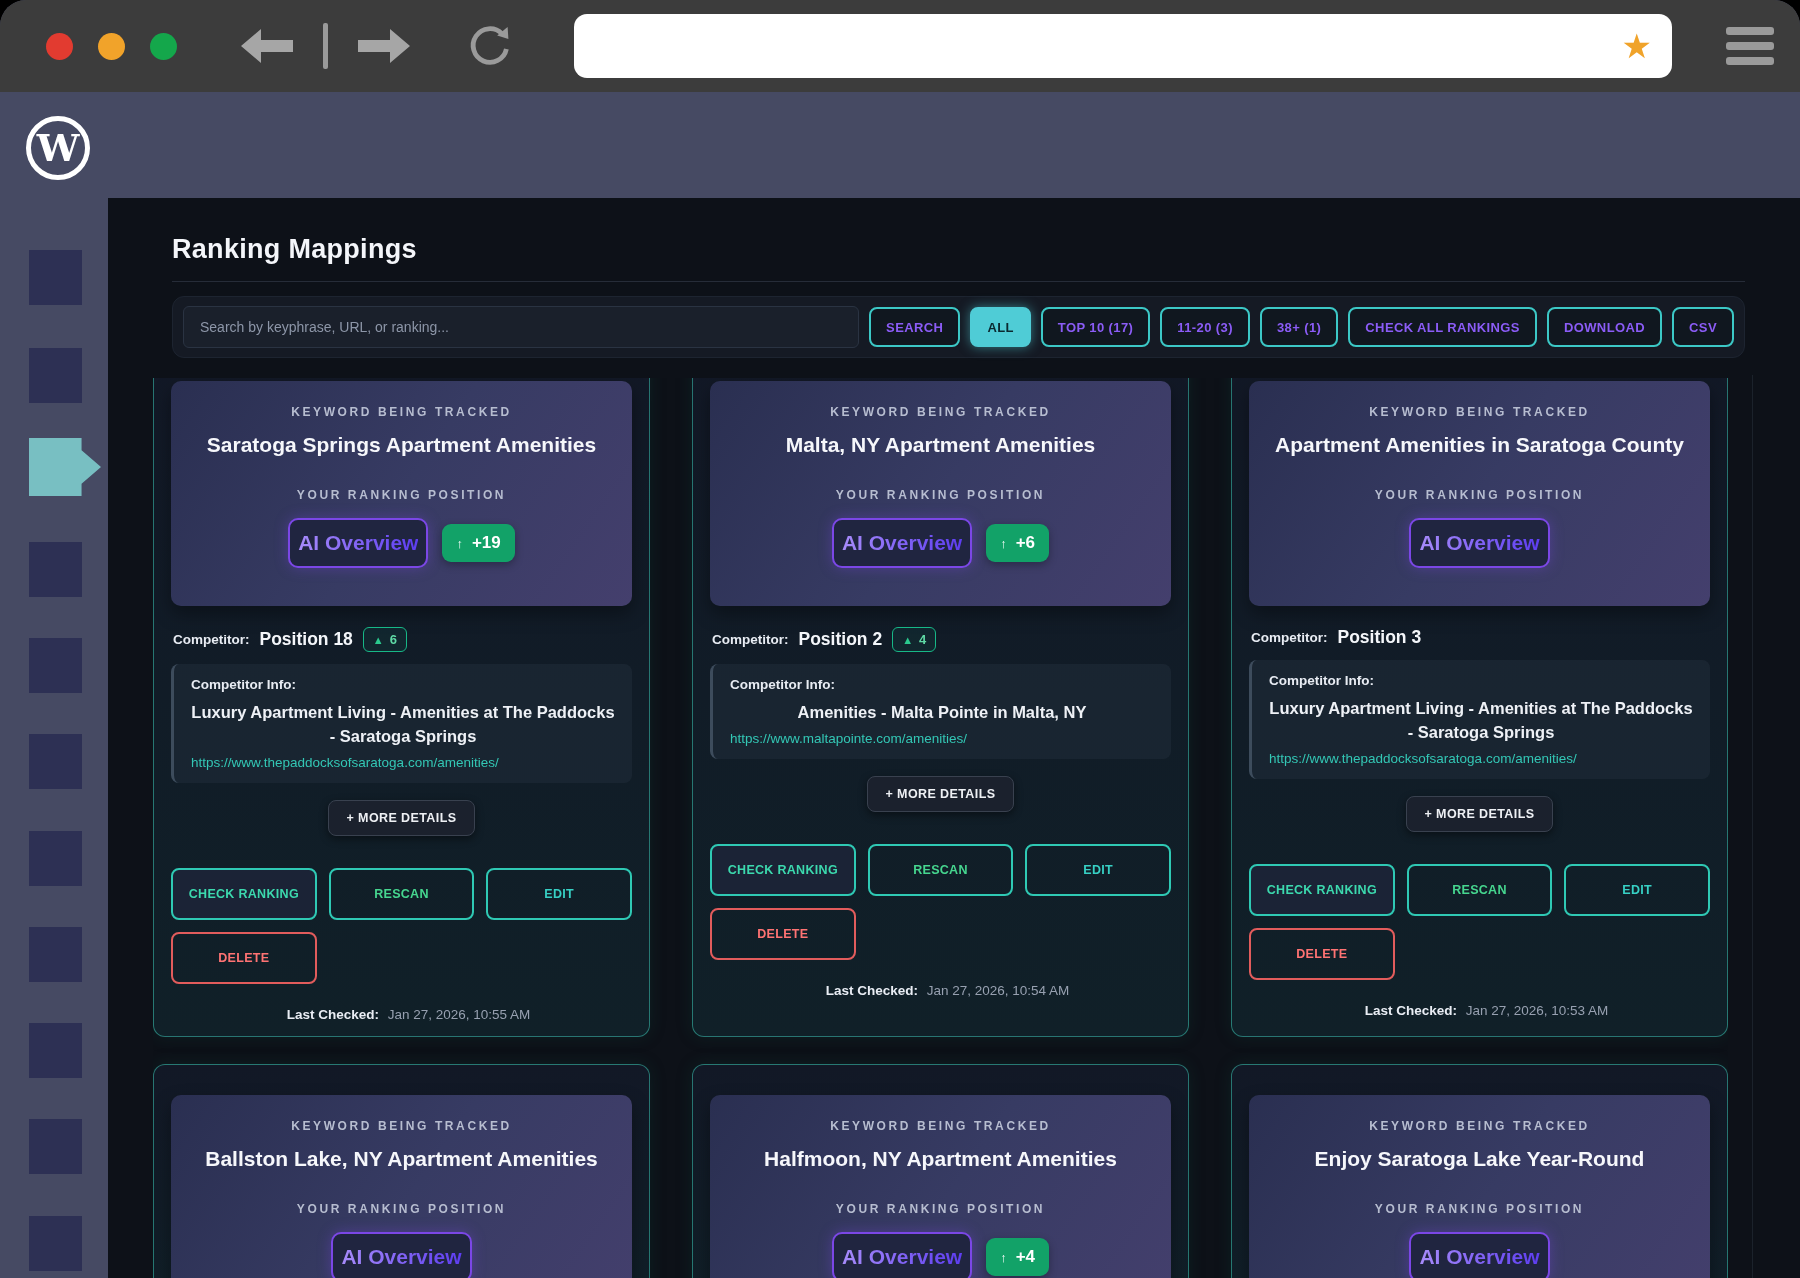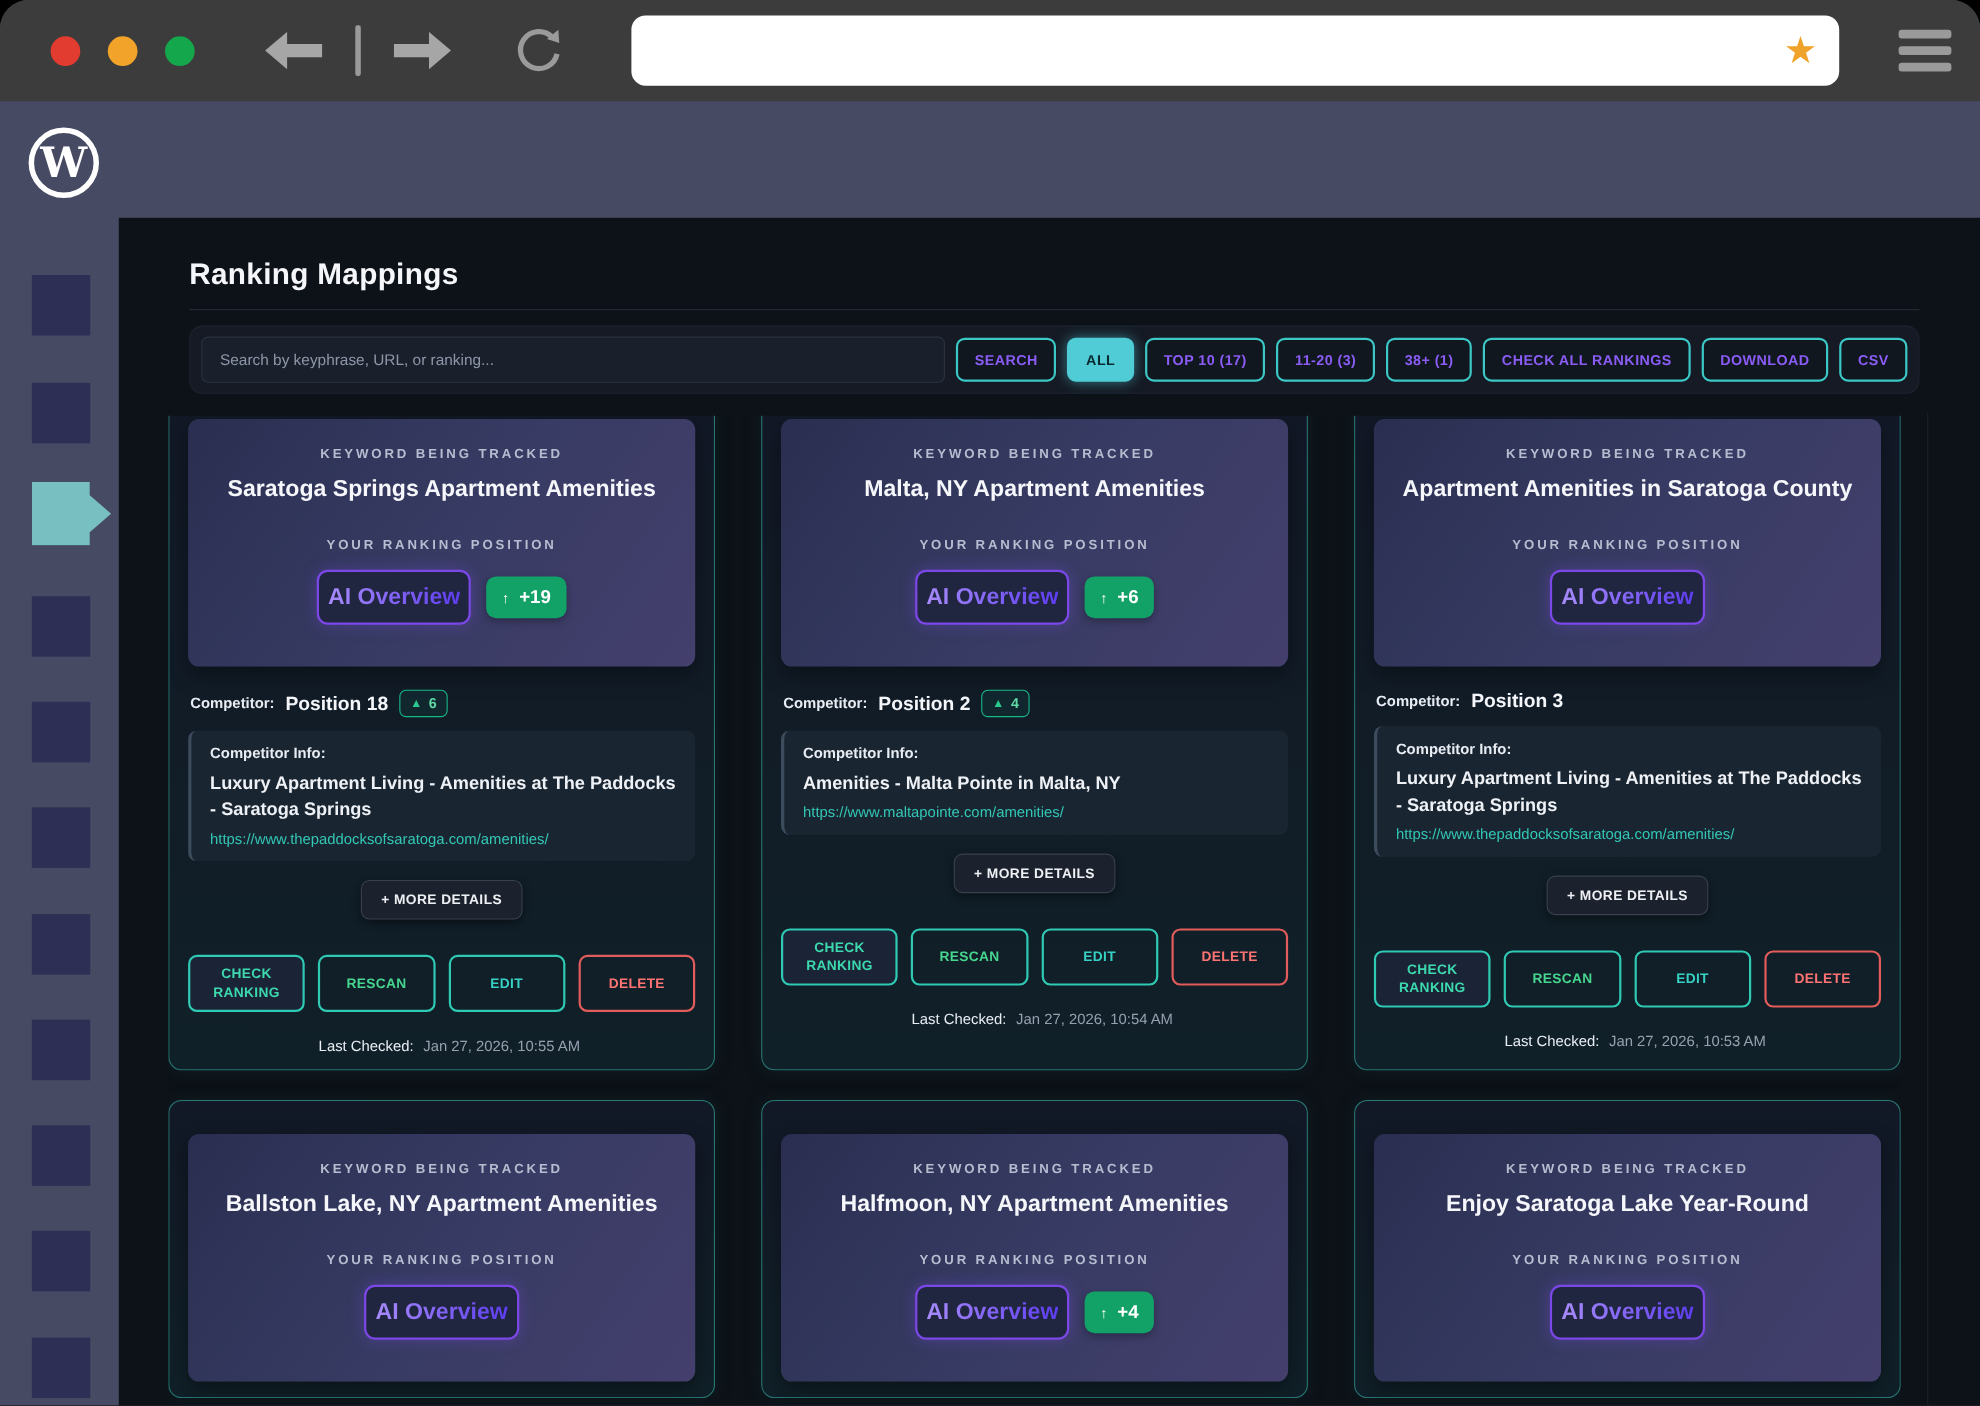--- a/index.html
+++ b/index.html
@@ -75,35 +75,35 @@
   .comp-row { margin:21px 0 0 2px; display:flex; align-items:center; gap:10px; }
   .comp-label { font-size:13.5px; font-weight:bold; color:#e8ecf3; }
   .comp-pos { font-size:17.5px; font-weight:bold; color:#f4f6fa; }
   .pos-badge { border:1px solid #17b887; background:rgba(23,184,135,.08); border-radius:6px;
           padding:4px 9px; display:flex; gap:6px; align-items:center; font-size:13px; font-weight:bold; }
   .pos-badge .tri { color:#2bc98e; font-size:11px; } .pos-badge .num { color:#5fd9a5; }
 
   .info-box { margin-top:12px; background:rgba(140,160,185,.07); border-left:3px solid rgba(130,150,175,.35);
           border-radius:8px; padding:13px 17px; }
   .info-label { font-size:13.5px; font-weight:bold; color:#e8ecf3; }
-  .info-title { font-size:16.5px; font-weight:bold; color:#eef1f6; margin-top:9px; line-height:1.45; }
+  .info-title { font-size:16.5px; font-weight:bold; color:#eef1f6; margin-top:9px; line-height:1.45;text-align:center; }
   .info-url { display:block; margin-top:6px; font-size:13.5px; color:#33c7b5; text-decoration:none; cursor:pointer; }
 
   .more-btn { display:block; margin:17px auto 0; background:#1b212d; border:1px solid #39414f; border-radius:8px;
           padding:10px 18px; color:#eef0f4; font-size:12.5px; font-weight:bold; letter-spacing:.4px;
           cursor:pointer; box-shadow:0 3px 9px rgba(0,0,0,.45); }
-  .actions { margin-top:32px; display:grid; grid-template-columns:repeat(4,1fr); gap:12px; }
+  .actions { margin-top:32px; display:grid; grid-template-columns:repeat(3,1fr); gap:12px; }
   .act { border-radius:8px; border:2px solid #2fc9b4; background:transparent; min-height:52px;
           font-size:12.5px; font-weight:bold; letter-spacing:.3px; padding:6px 4px; line-height:1.35; cursor:pointer; }
   .act.check { background:#1b2336; color:#3cd9ae; }
   .act.rescan { color:#46d68f; }
   .act.edit { color:#37d0c4; }
   .act.delete { border-color:#e25c5c; color:#ff7373; }
   .checked { margin-top:23px; text-align:center; font-size:13.5px; }
-  .c-label { font-weight:normal; color:#e9edf4;margin-left:14px; }
+  .c-label { font-weight:bold; color:#e9edf4;margin-left:14px; }
   .c-val { color:#97a0b0; margin-left:5px; }
 
   .scroll-line { position:absolute; right:47px; top:177px; bottom:0; width:1px; background:#1b222b; }
 </style>
 </head>
 <body>
 
 <div class="window">
 
   <div class="chrome">

